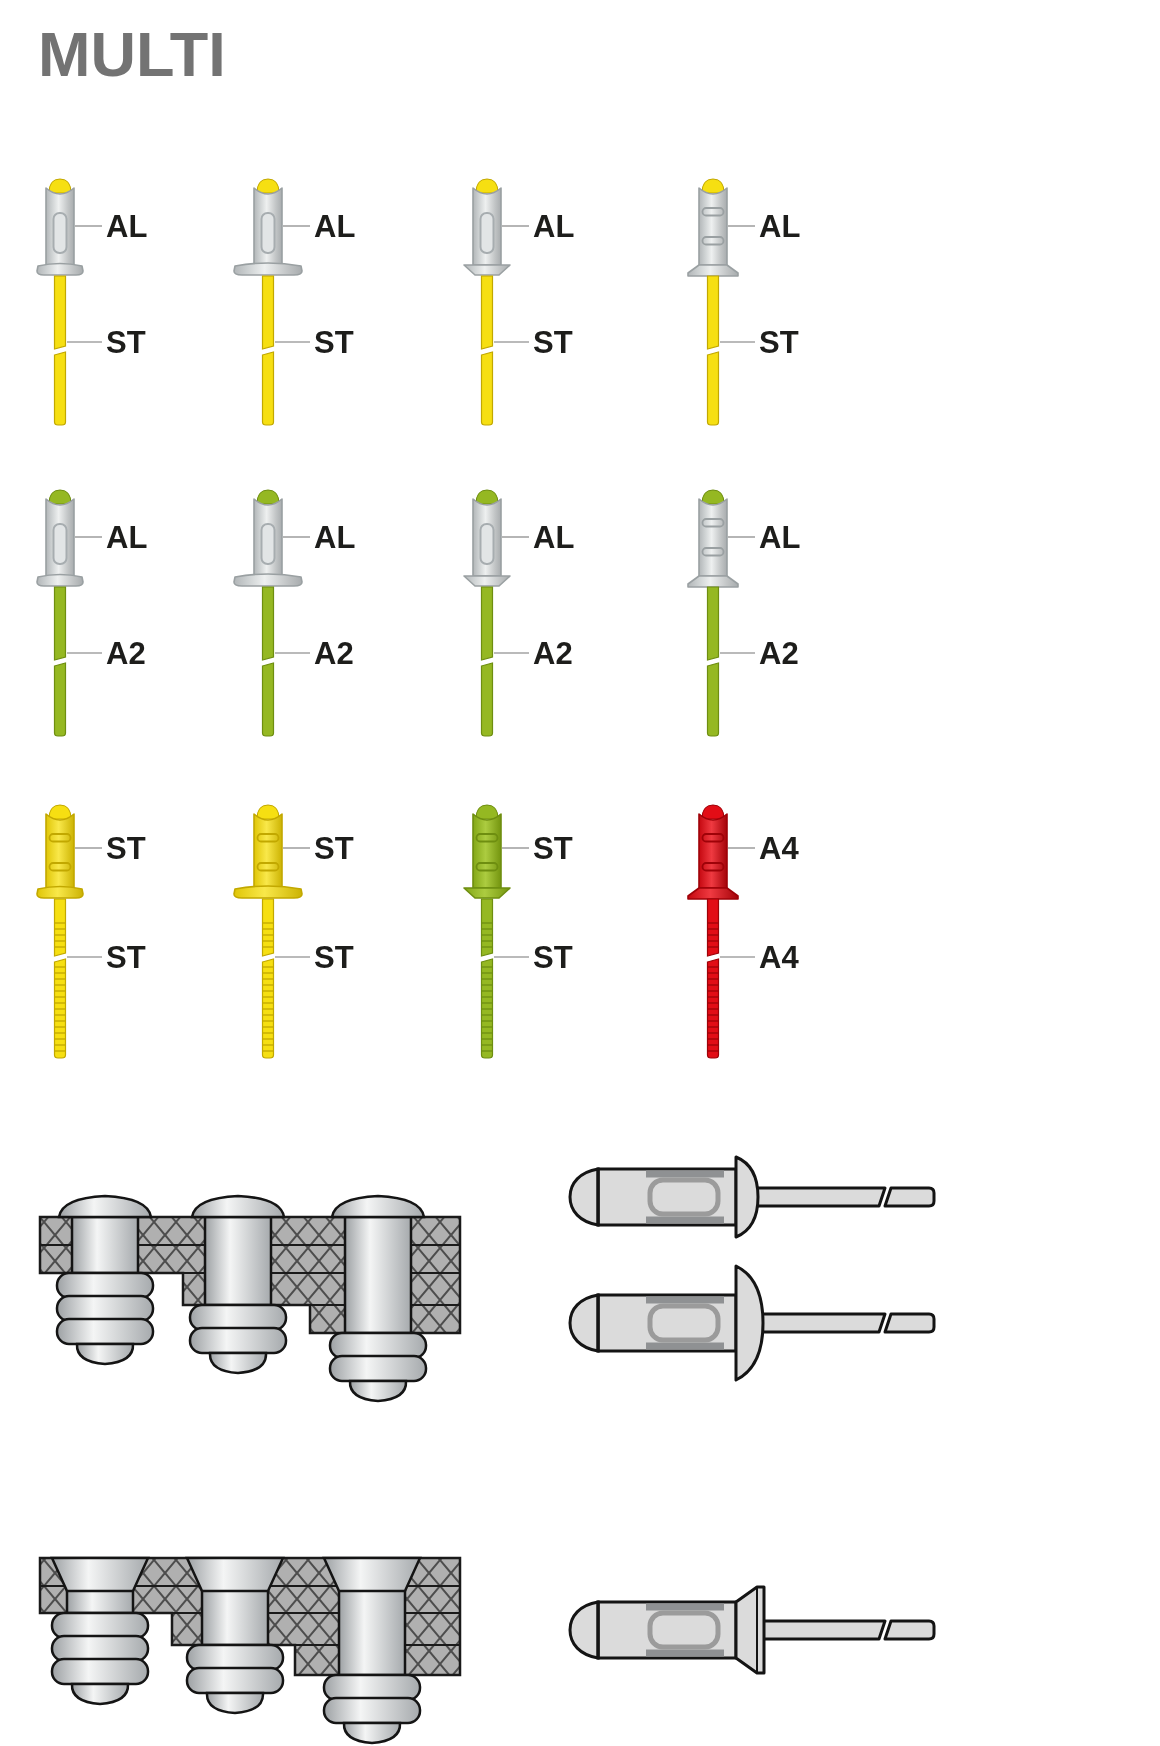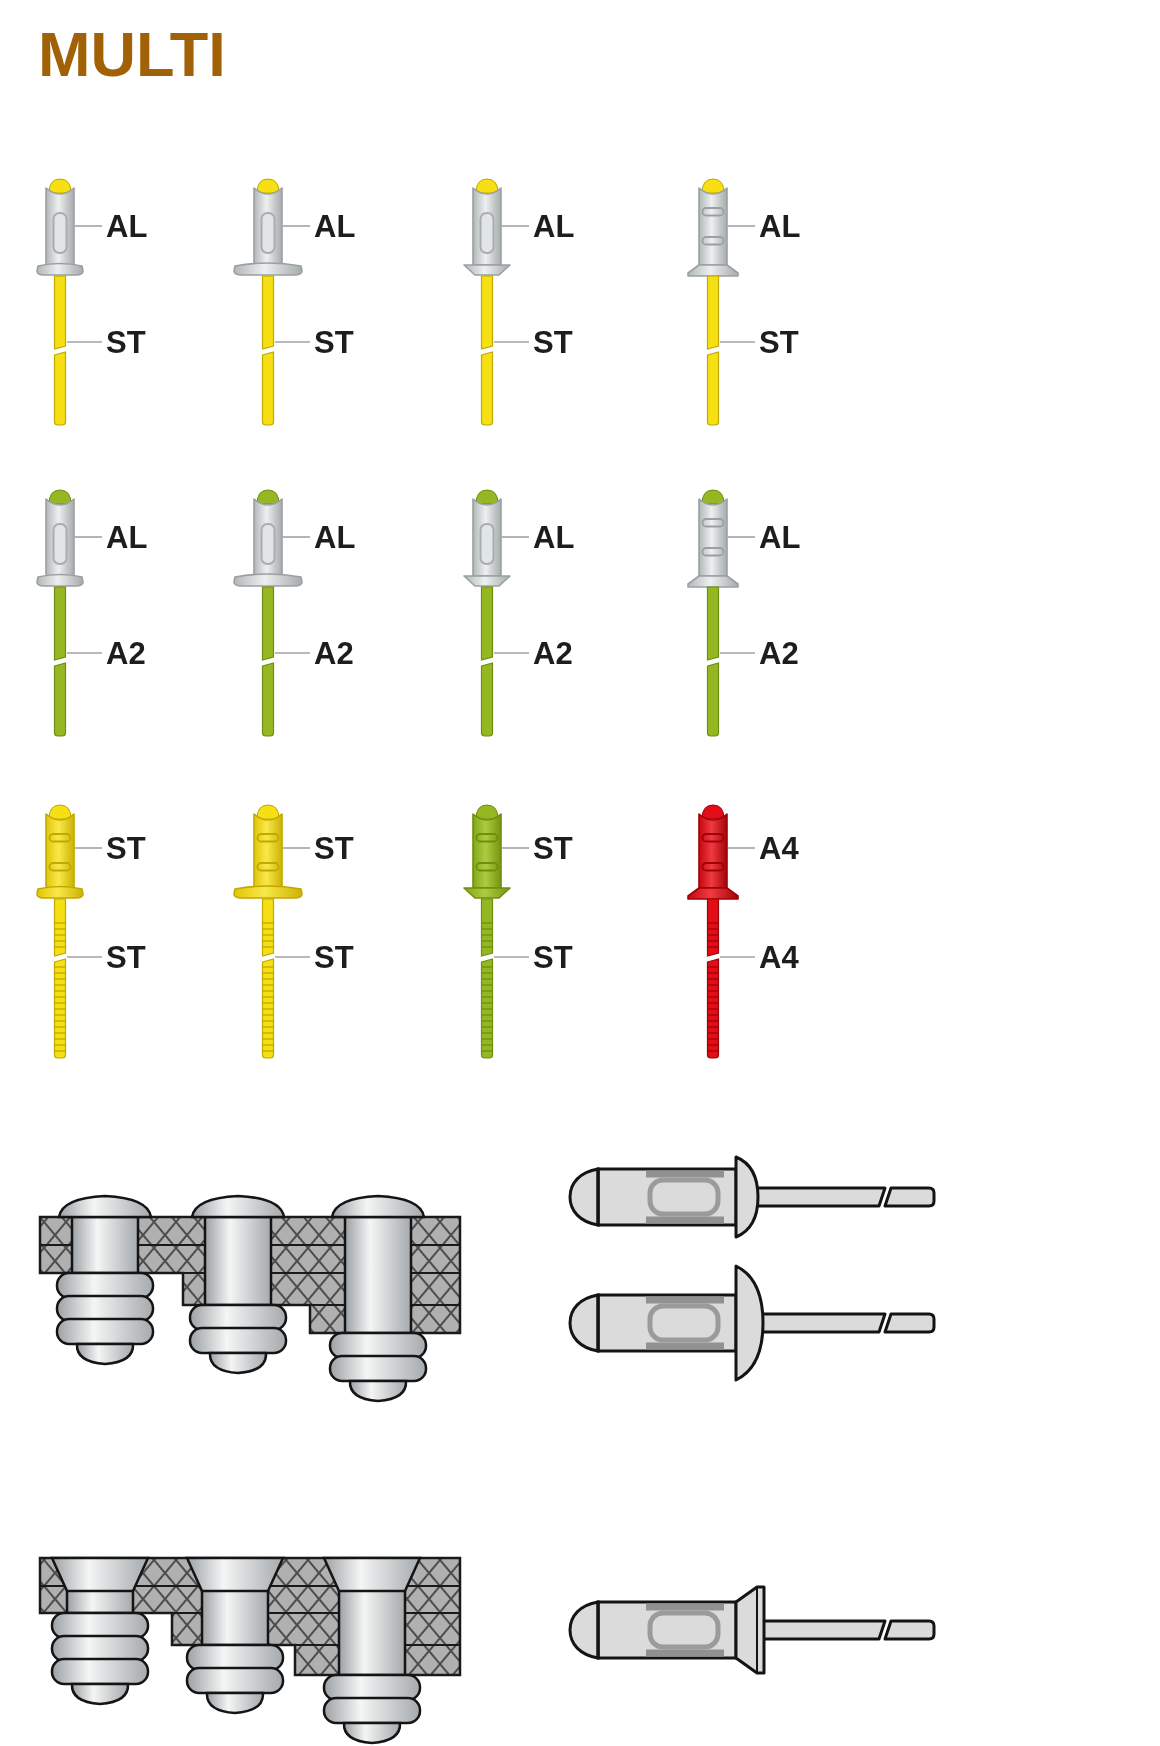--- a/index.html
+++ b/index.html
@@ -7,21 +7,21 @@
         font-family:"Liberation Sans", sans-serif;}
   .page-title{position:absolute;left:38px;top:18px;margin:0;font-size:63px;font-weight:bold;
               letter-spacing:0px;font-family:"Liberation Sans", sans-serif;}
   svg.canvas{position:absolute;left:0;top:0;width:1160px;height:1746px;}
   text.lbl{font-family:"Liberation Sans", sans-serif;font-weight:bold;font-size:31px;fill:#1d1d1b;}
 </style>
 </head>
 <body>
 
 <div class="page">
-  <h1 class="page-title" style="color: #a16207;">MULTI</h1>
+  <h1 class="page-title" style="color: #737373;">MULTI</h1>
   <svg class="canvas" viewBox="0 0 1160 1746">
     <defs>
       <linearGradient id="gAlu" x1="0" y1="0" x2="1" y2="0">
         <stop offset="0" stop-color="#b2b6b8"></stop>
           <stop offset="0.2" stop-color="#ccd0d1"></stop>
         <stop offset="0.45" stop-color="#eef0f0"></stop>
           <stop offset="0.78" stop-color="#c2c5c6"></stop>
         <stop offset="1" stop-color="#a8acae"></stop>
       </linearGradient>
       <linearGradient id="gST" x1="0" y1="0" x2="1" y2="0">

